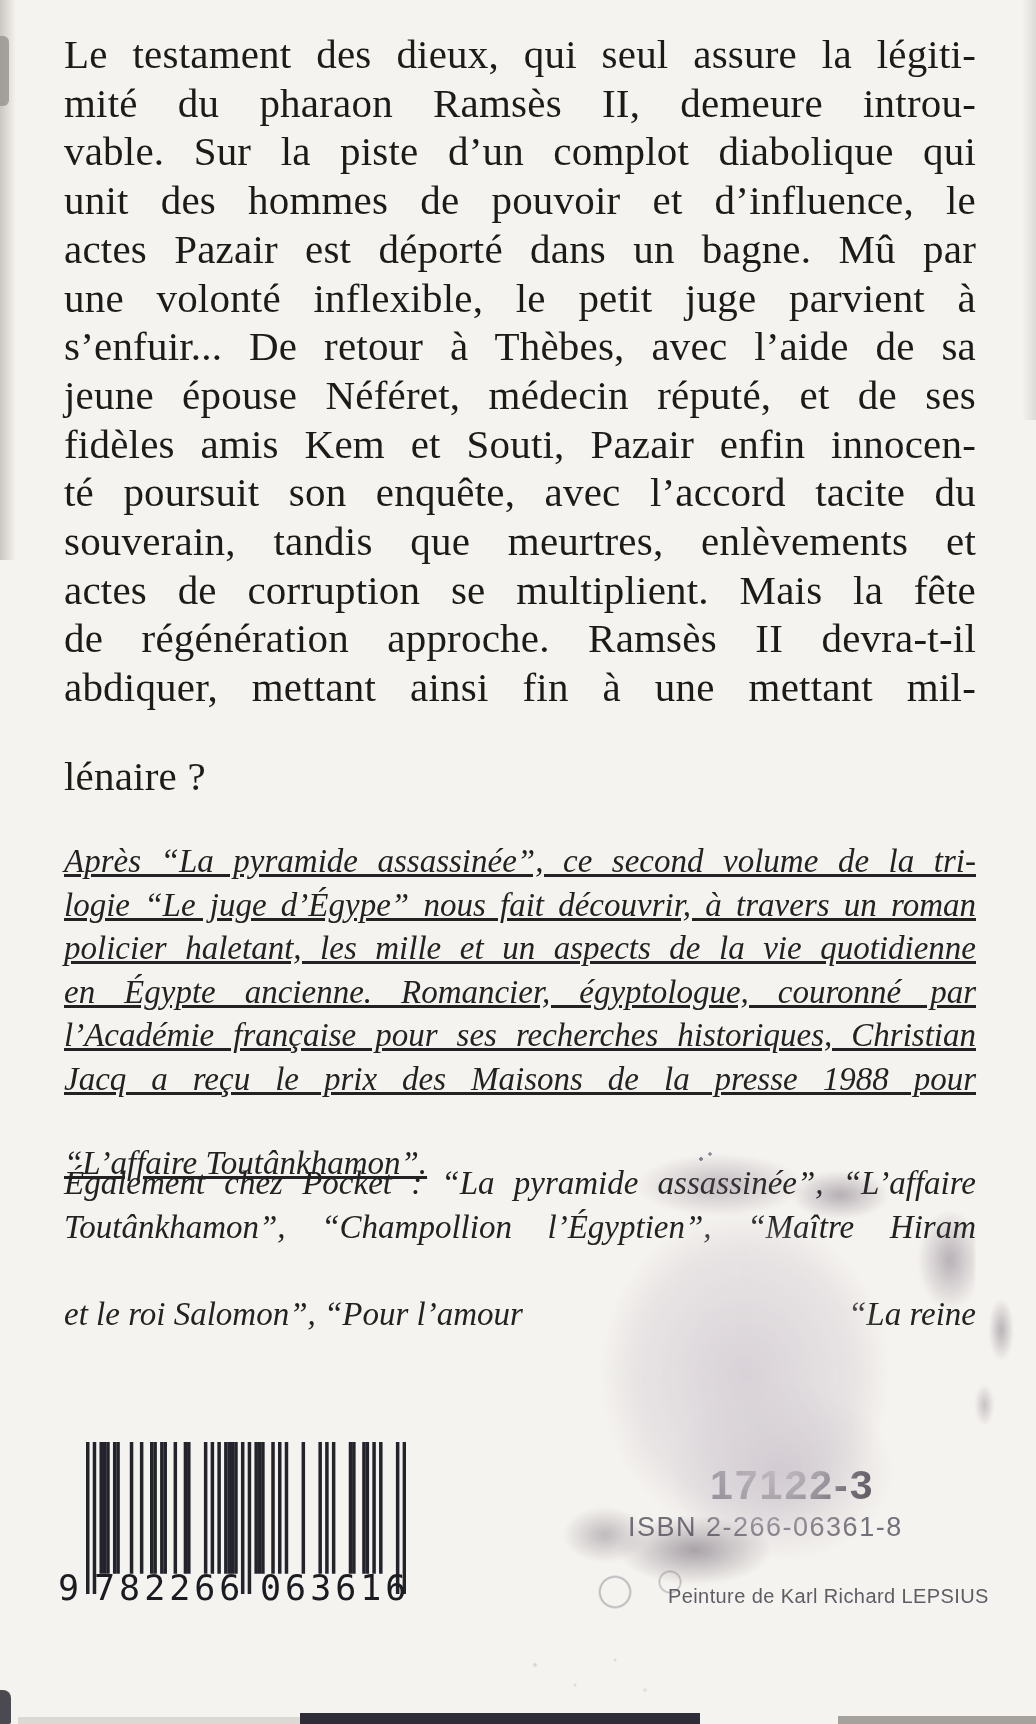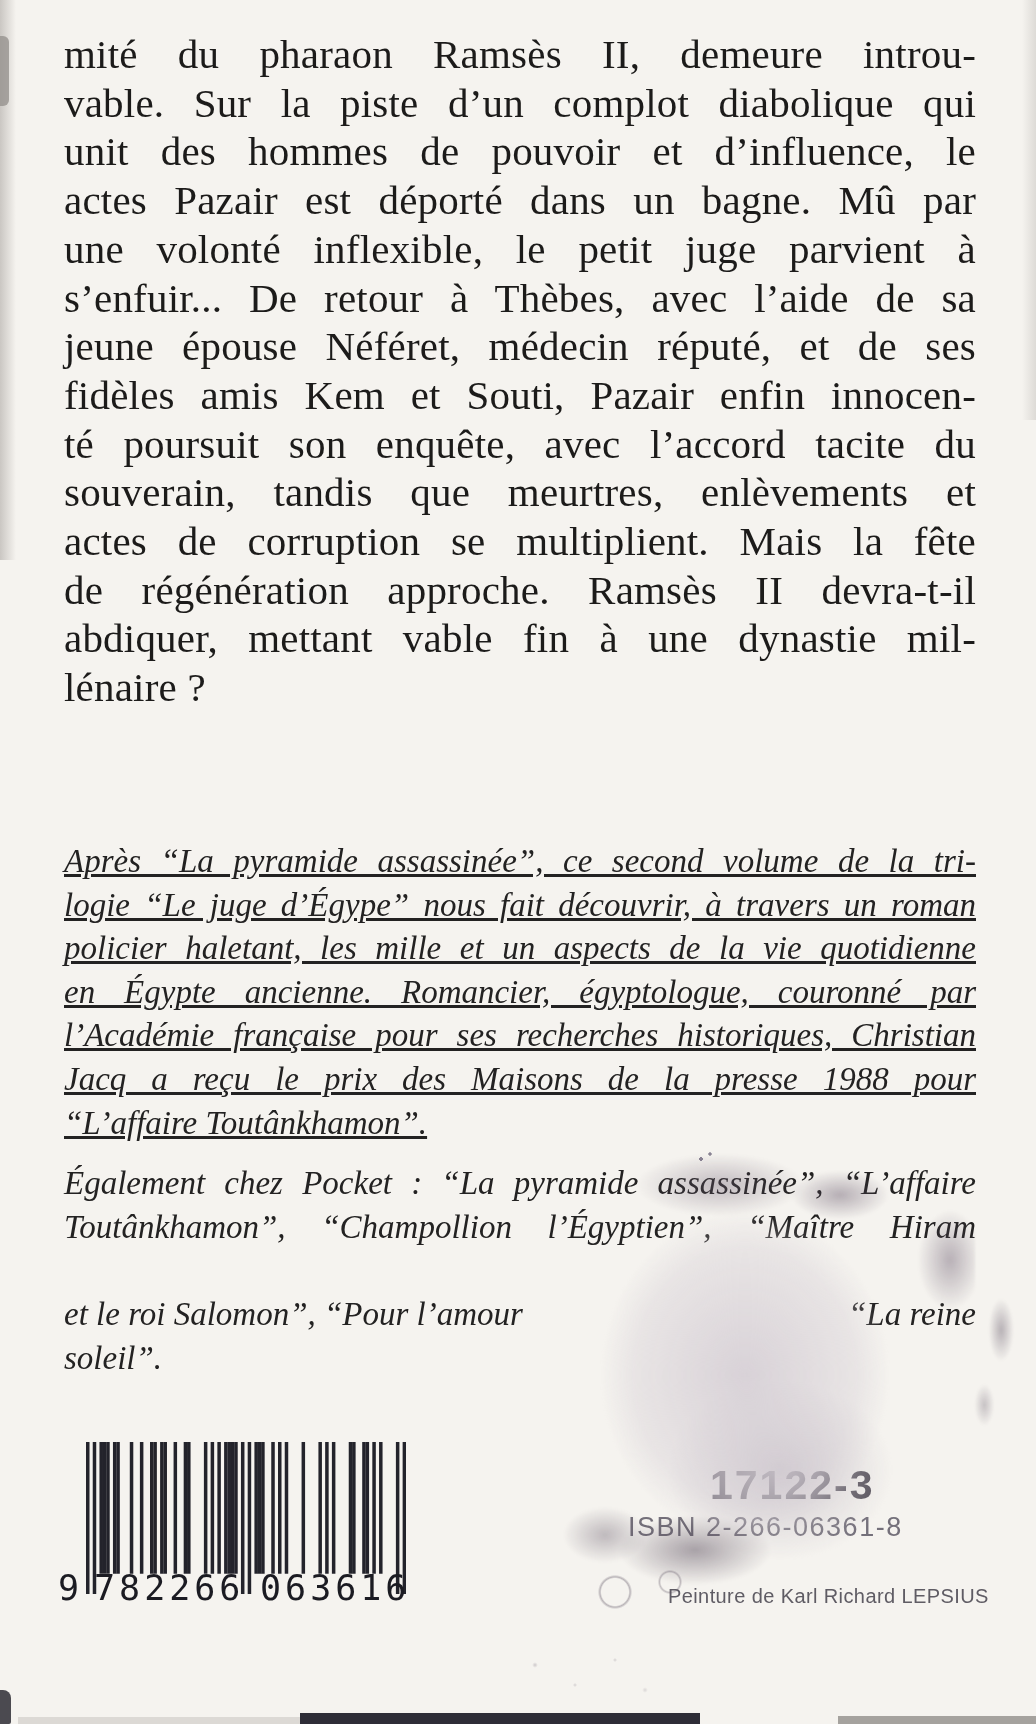--- a/index.html
+++ b/index.html
@@ -11,21 +11,21 @@
   .page::before {
     content:""; position:absolute; inset:0; pointer-events:none; z-index:1;
     background:radial-gradient(ellipse 130% 120% at 50% 45%, rgba(0,0,0,0) 62%, rgba(118,113,108,0.13) 100%);
   }
   .abs { position:absolute; }
 
   
   .blurb { left:64px; top:30px; width:912px; font-size:41px; line-height:48.7px;
            color:#1c1b1a; letter-spacing:0.2px; z-index:2; }
   .j  { text-align:justify; text-align-last:justify; }
-  .last { text-align:left; }
+  .last { text-align:left;margin-top:40px; }
 
   
   .itpar { left:64px; width:912px; font-style:italic; font-size:33px; line-height:43.6px;
            color:#232222; z-index:2; }
   .note { top:840px;text-decoration:underline; }
   .also { top:1162px; }
   .splitline { display:flex; justify-content:space-between;margin-top:44px; }
 
   
   .printcode { left:710px; top:1462px; font-family:"Liberation Sans",sans-serif; font-weight:700;
@@ -99,54 +99,54 @@
 </head>
 <body>
 
 <div class="page">
 
   <div class="abs edge-left"></div>
   <div class="abs edge-left-dark"></div>
   <div class="abs edge-right"></div>
 
   <section class="abs blurb">
+    <div class="j">Le testament des dieux, qui seul assure la légiti-</div>
     <div class="j">mité du pharaon Ramsès II, demeure introu-</div>
     <div class="j">vable. Sur la piste d’un complot diabolique qui</div>
     <div class="j">unit des hommes de pouvoir et d’influence, le</div>
     <div class="j">actes Pazair est déporté dans un bagne. Mû par</div>
     <div class="j">une volonté inflexible, le petit juge parvient à</div>
     <div class="j">s’enfuir... De retour à Thèbes, avec l’aide de sa</div>
     <div class="j">jeune épouse Néféret, médecin réputé, et de ses</div>
     <div class="j">fidèles amis Kem et Souti, Pazair enfin innocen-</div>
     <div class="j">té poursuit son enquête, avec l’accord tacite du</div>
     <div class="j">souverain, tandis que meurtres, enlèvements et</div>
     <div class="j">actes de corruption se multiplient. Mais la fête</div>
     <div class="j">de régénération approche. Ramsès II devra-t-il</div>
-    <div class="j">abdiquer, mettant vable fin à une dynastie mil-</div>
+    <div class="j">abdiquer, mettant ainsi fin à une mettant mil-</div>
     <div class="last">lénaire ?</div>
   </section>
 
   <section class="abs itpar note">
     <div class="j">Après “La pyramide assassinée”, ce second volume de la tri-</div>
     <div class="j">logie “Le juge d’Égype” nous fait découvrir, à travers un roman</div>
     <div class="j">policier haletant, les mille et un aspects de la vie quotidienne</div>
     <div class="j">en Égypte ancienne. Romancier, égyptologue, couronné par</div>
     <div class="j">l’Académie française pour ses recherches historiques, Christian</div>
     <div class="j">Jacq a reçu le prix des Maisons de la presse 1988 pour</div>
     <div class="last">“L’affaire Toutânkhamon”.</div>
   </section>
 
   <section class="abs itpar also">
     <div class="j">Également chez Pocket : “La pyramide assassinée”, “L’affaire</div>
     <div class="j">Toutânkhamon”, “Champollion l’Égyptien”, “Maître Hiram</div>
     <div class="splitline">
       <span>et le roi Salomon”, “Pour l’amour</span>
       <span>“La reine</span>
     </div>
-    <div class="last">soleil”.</div>
   </section>
 
   <div class="abs printcode">17122-3</div>
   <div class="abs isbnline">ISBN 2-266-06361-8</div>
   <div class="abs credit">Peinture de Karl Richard LEPSIUS</div>
 
   <div class="abs barcode">
     <svg class="bcsvg" viewBox="0 0 95 60" preserveAspectRatio="none" xmlns="http://www.w3.org/2000/svg">
         <rect x="0" y="0" width="1.04" height="60" fill="#23232b"></rect>
         <rect x="2" y="0" width="1.04" height="60" fill="#23232b"></rect>

